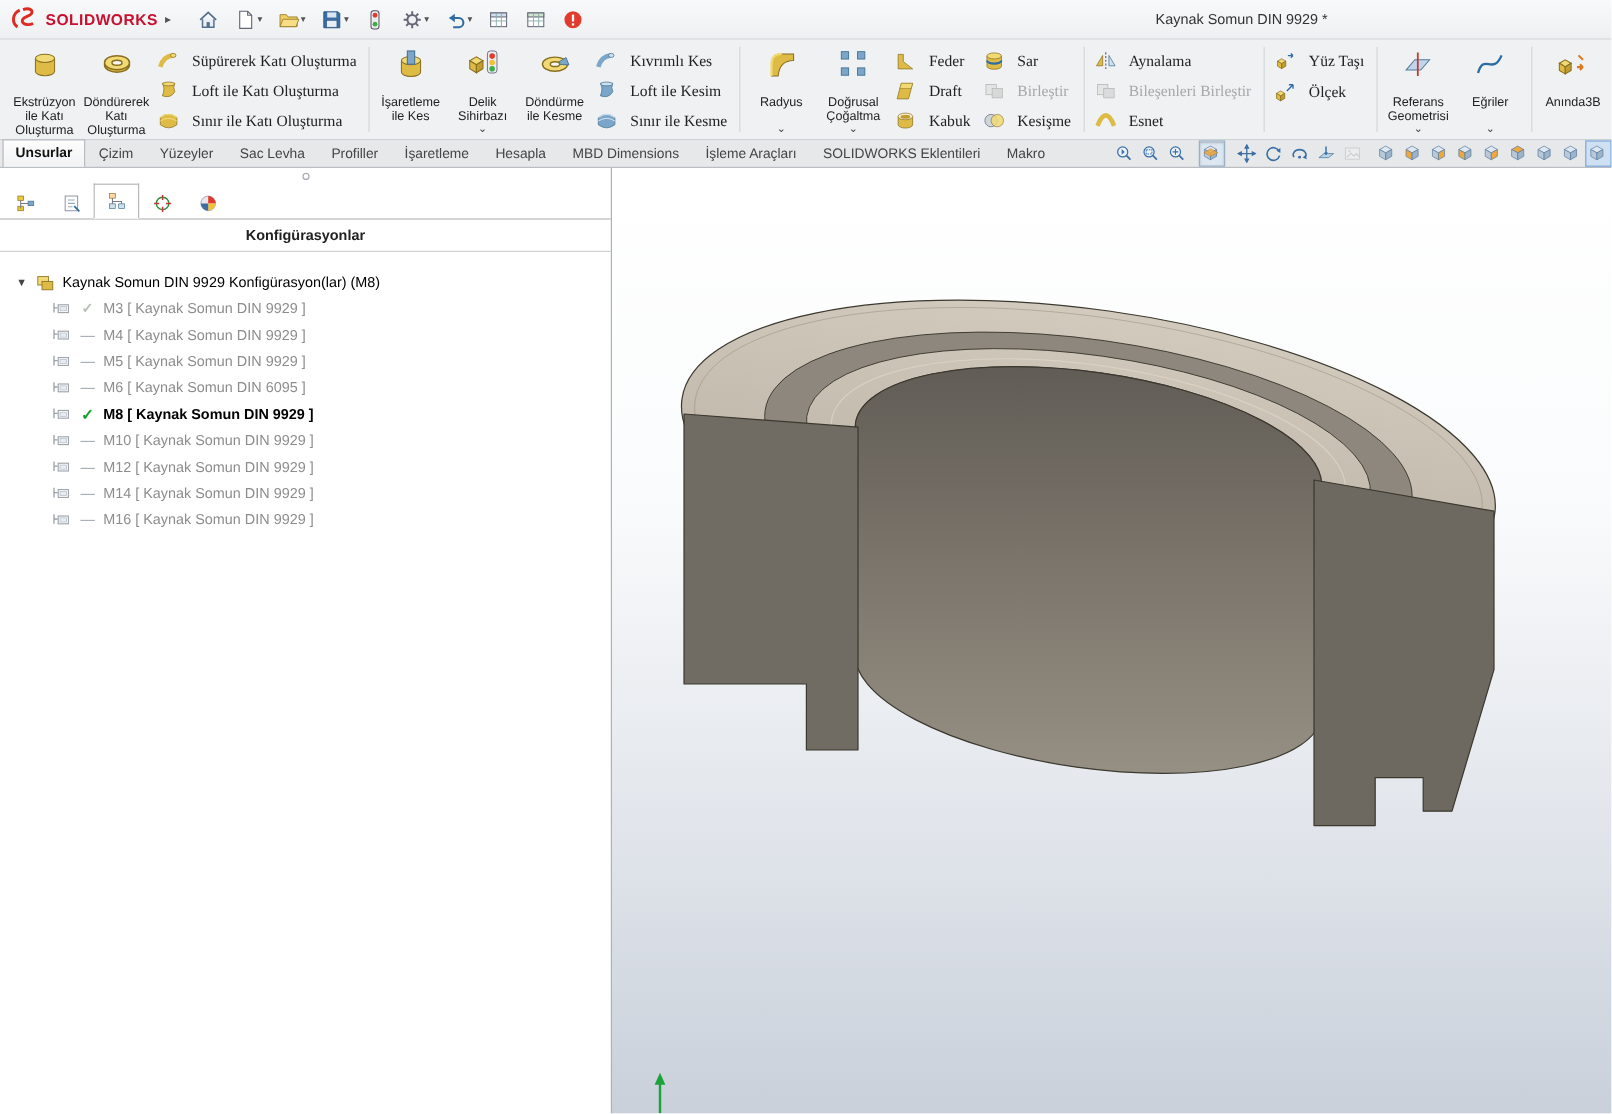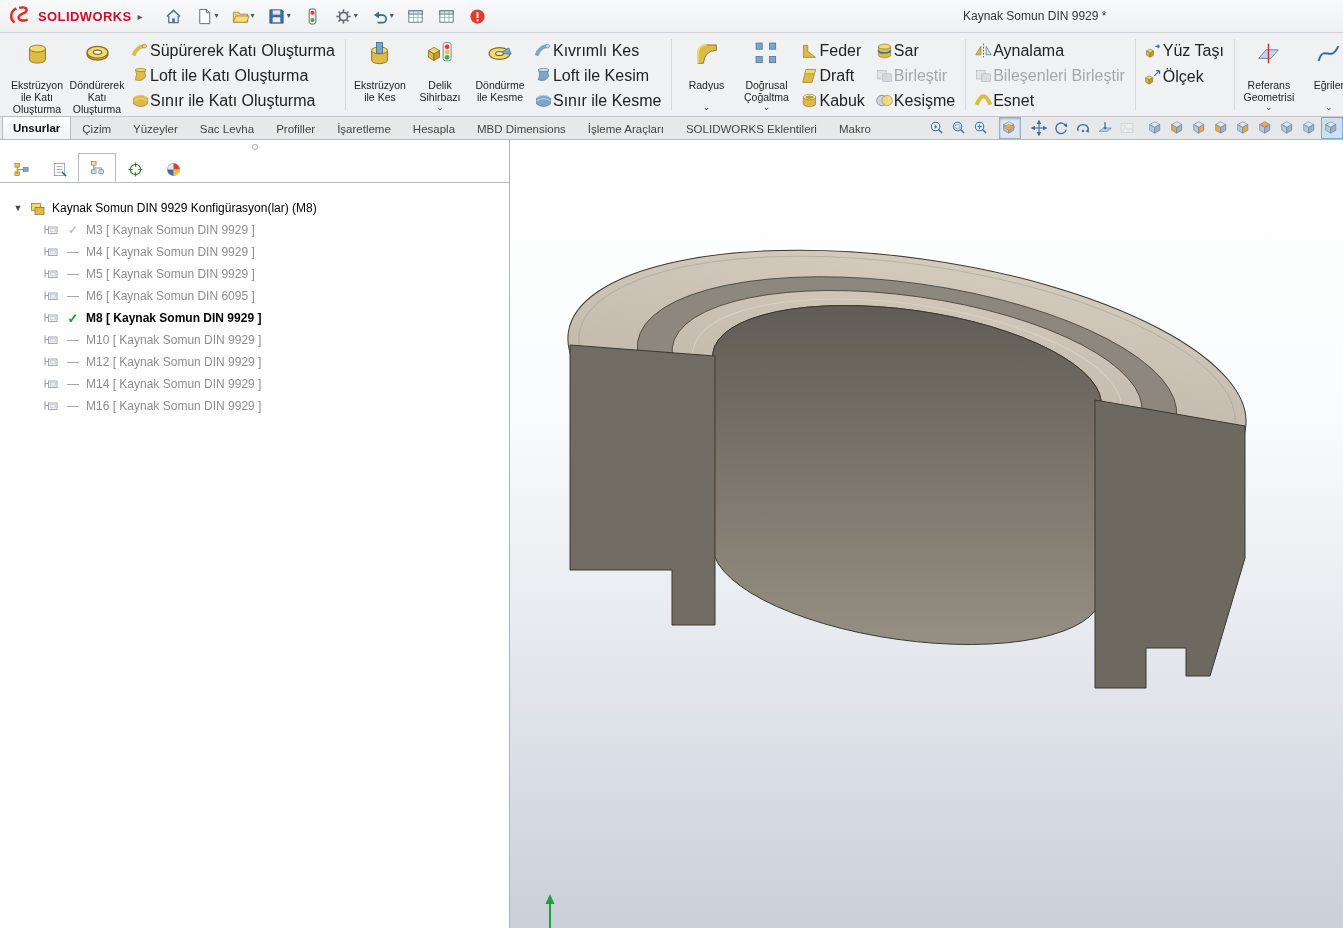--- a/index.html
+++ b/index.html
@@ -18,21 +18,21 @@
   .doc-title { position:absolute; left:963px; top:9px; font-size:12px; color:#333; white-space:nowrap; }
 
   
   .ribbon { height:84px; background:#f0f1f2; border-bottom:1px solid #c6c9cc; display:flex; align-items:stretch; padding:2px 0 2px 4px; overflow:hidden; }
   .rb-group { display:flex; align-items:stretch; padding:1px 4px; gap:2px; }
   .rb-sep { width:1px; background:#d5d7d9; margin:4px 1px; flex:none; }
   .rb-big { width:58px; display:flex; flex-direction:column; align-items:center; background:transparent; border:1px solid transparent; color:#222; padding:3px 0 1px; }
   .rb-big .lbl { text-align:center; font-size:10.5px; line-height:12px; margin-top:12px; }
   .rb-big .dd { margin-top:auto; font-size:9px; color:#444; }
   .rb-stack { display:flex; flex-direction:column; justify-content:flex-start; padding-top:2px; }
-  .rb-row { display:flex; align-items:center; gap:0; height:26px; border:1px solid transparent; background:none; font-size:16px; color:#222; padding:0 4px 0 2px; text-align:left; white-space:nowrap; }
+  .rb-row { display:flex; align-items:center; gap:10px; height:26px; border:1px solid transparent; background:none; font-size:13px; color:#222; padding:0 4px 0 2px; text-align:left; white-space:nowrap;font-family:Liberation Serif, serif; }
   .ic { display:inline-block; width:20px; height:20px; flex:none; }
   .ic svg { display:block; width:100%; height:100%; }
   .ic.big { width:27px; height:27px; }
   .ic.sm { width:19px; height:19px; }
   .disabled { color:#a8a8a8 !important; }
   .disabled .ic { filter:grayscale(1) opacity(.45); }
 
   
   .tabrow { height:23px; background:#e7e8ea; border-bottom:1px solid #b9bcc0; display:flex; align-items:flex-end; padding-left:2px; }
   .tab { height:22px; padding:0 10px; font-size:11.5px; color:#444; background:transparent; border:1px solid transparent; border-bottom:none; white-space:nowrap; }
@@ -244,21 +244,21 @@
     <div class="rb-sep"></div>
     <div class="rb-group">
       <button class="rb-big">
         <span class="ic big">
           <svg viewBox="0 0 22 22">
             <path d="M4.5 8.5 v8 a6.5 2.8 0 0 0 13 0 v-8" fill="#ddbb45" stroke="#8a6e20" stroke-width=".7"></path>
             <ellipse cx="11" cy="8.5" rx="6.5" ry="2.8" fill="#f1da74" stroke="#8a6e20" stroke-width=".7"></ellipse>
             <rect x="8.5" y="2" width="5" height="9" fill="#7ca6c9" stroke="#41708f" stroke-width=".7"></rect>
           </svg>
         </span>
-        <div class="lbl">Ekstrüzyon ile Kes</div>
+        <div class="lbl">İşaretleme ile Kes</div>
       </button>
       <button class="rb-big">
         <span class="ic big">
           <svg viewBox="0 0 22 22">
             <g stroke="#8a6e20" stroke-width=".7">
               <polygon points="2,8.7 6.5,6 11,8.7 6.5,11.399999999999999" fill="#f1da74"></polygon>
               <polygon points="2,8.7 6.5,11.399999999999999 6.5,16.799999999999997 2,14.1" fill="#ddbb45"></polygon>
               <polygon points="11,8.7 6.5,11.399999999999999 6.5,16.799999999999997 11,14.1" fill="#c09d2e"></polygon>
             </g>
             <rect x="14" y="2" width="6.5" height="15" rx="2" fill="#e9edf2" stroke="#667" stroke-width=".6"></rect>
@@ -475,20 +475,35 @@
         <span class="ic big">
           <svg viewBox="0 0 22 22">
             <path d="M3 17 C7 3 13 19 19 5" fill="none" stroke="#2e6da4" stroke-width="1.6"></path>
           </svg>
         </span>
         <div class="lbl">Eğriler</div>
         <div class="dd">⌄</div>
       </button>
     </div>
     <div class="rb-sep"></div>
+    <div class="rb-group">
+      <button class="rb-big">
+        <span class="ic big">
+          <svg viewBox="0 0 22 22">
+            <g stroke="#8a6e20" stroke-width=".7">
+              <polygon points="2,10.4 6,8 10,10.4 6,12.8" fill="#f1da74"></polygon>
+              <polygon points="2,10.4 6,12.8 6,17.6 2,15.2" fill="#ddbb45"></polygon>
+              <polygon points="10,10.4 6,12.8 6,17.6 10,15.2" fill="#c09d2e"></polygon>
+            </g>
+            <path d="M14 13 h4 m0 0 l-2 -2 m2 2 l-2 2 M15 5 l3 3" stroke="#e07820" stroke-width="1.4" fill="none"></path>
+          </svg>
+        </span>
+        <div class="lbl">Anında3B</div>
+      </button>
+    </div>
     <div class="rb-sep"></div>
     <div class="rb-group">
       <button class="rb-big disabled">
         <span class="ic big">
           <svg viewBox="0 0 22 22">
             <rect x="4" y="4" width="14" height="14" fill="#eef1f4" stroke="#889" stroke-width=".8"></rect>
             <path d="M8 15 L11 7 L14 15 M9.2 12.5 h3.6" stroke="#667" stroke-width="1.2" fill="none"></path>
           </svg>
         </span>
         <div class="lbl">Blok Oluştur</div>
@@ -687,20 +702,21 @@
           <span class="ic">
             <svg viewBox="0 0 18 18">
               <circle cx="9" cy="9" r="6.5" fill="#e8e8ec" stroke="#889" stroke-width=".6"></circle>
               <path d="M9 2.5 A6.5 6.5 0 0 1 15.5 9 L9 9 Z" fill="#e23b2e"></path>
               <path d="M15.5 9 A6.5 6.5 0 0 1 9 15.5 L9 9 Z" fill="#f2c233"></path>
               <path d="M9 15.5 A6.5 6.5 0 0 1 2.5 9 L9 9 Z" fill="#3a6ea5"></path>
             </svg>
           </span>
         </button>
       </div>
+    <div class="cfg-header">Konfigürasyonlar</div>
     <div class="tree">
         <div class="tree-row root-row">
           <span class="tw">▼</span>
           <span class="ci"><svg viewBox="0 0 18 18">
               <rect x="2.5" y="3.5" width="9" height="7" fill="#f1da74" stroke="#8a6e20" stroke-width=".7"></rect>
               <rect x="6" y="7.5" width="9" height="7" fill="#ddbb45" stroke="#8a6e20" stroke-width=".7"></rect>
             </svg></span>
           <span class="rlbl">Kaynak Somun DIN 9929 Konfigürasyon(lar)  (M8)</span>
         </div>
         <div class="tree-row child">

